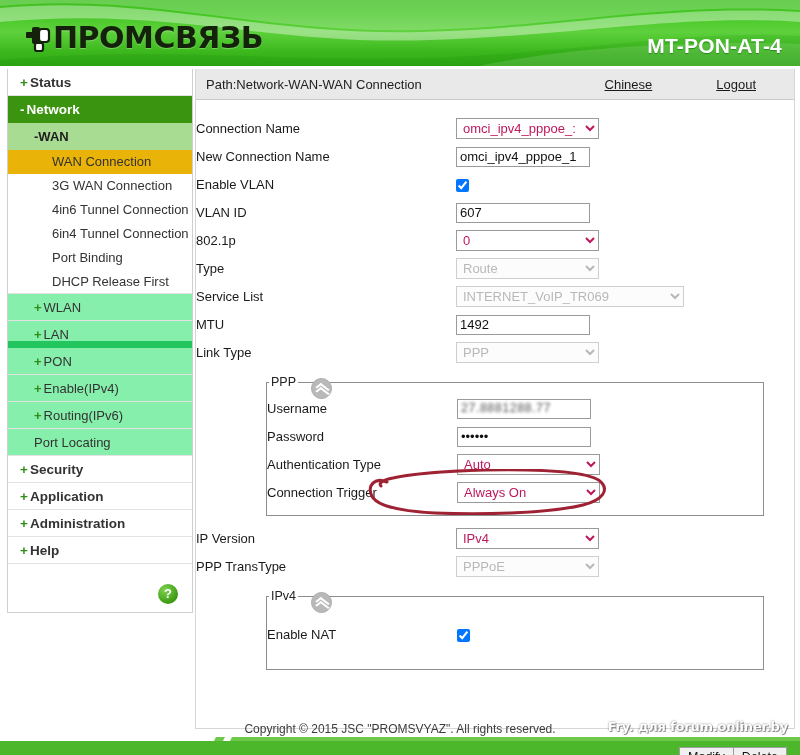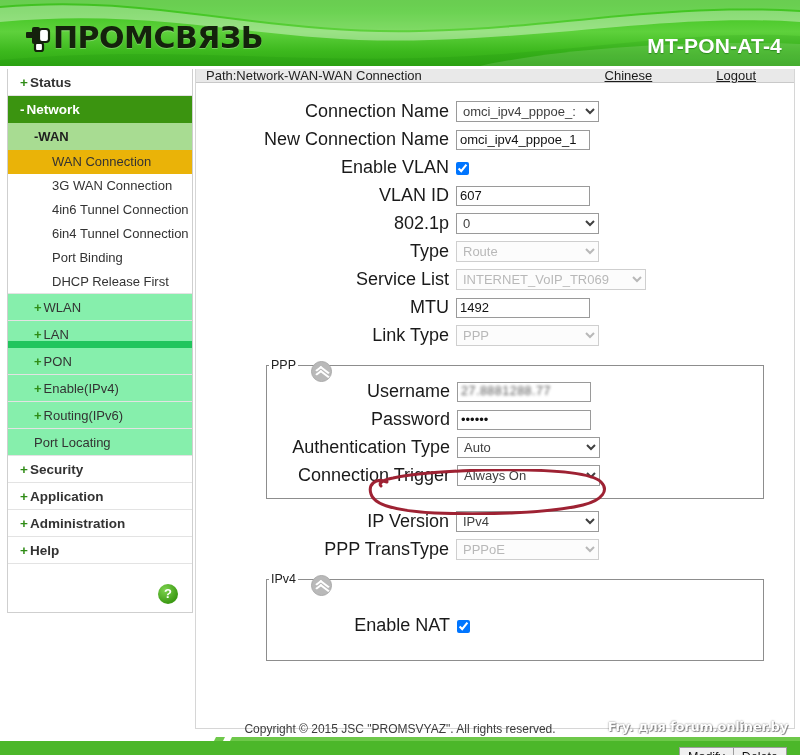--- a/index.html
+++ b/index.html
@@ -128,21 +128,21 @@
     position: absolute;
     left: 195px; top: 3px;
     width: 600px;
     height: 660px;
     background: #ffffff;
     border-left: 1px solid #d6d6d6;
     border-right: 1px solid #d6d6d6;
     border-bottom: 1px solid #d6d6d6;
   }
   .pathbar {
-    height: 14px;
+    height: 31px;
     background: #e9e9e9;
     border-bottom: 1px solid #c9c9c9;
     display: flex;
     align-items: center;
     padding: 0 10px;
     font-size: 13px;
     color: #222;
   }
   .pathbar .path-text { flex: 0 0 auto; }
   .pathbar .links {
@@ -161,23 +161,23 @@
   .form-area { padding-top: 16px; }
 
   .row {
     display: flex;
     align-items: center;
     height: 25px;
     margin-bottom: 3px;
   }
   .row .lbl {
     width: 260px;
-    text-align: right;
+    text-align: left;
     padding-right: 7px;
-    font-size: 18px;
+    font-size: 13px;
     color: #1a1a1a;
     white-space: nowrap;
   }
   .ctl { flex: 0 0 auto; }
 
   input.txt {
     font-family: "Liberation Sans", sans-serif;
     font-size: 13px;
     height: 20px;
     padding: 1px 3px;
@@ -186,25 +186,25 @@
     color: #111;
     outline: none;
   }
   input.txt.w130 { width: 134px; }
   select.sel {
     font-family: "Liberation Sans", sans-serif;
     font-size: 13px;
     height: 21px;
     border: 1px solid #9a9a9a;
     background: #ffffff;
-    color: #404040;
+    color: #be185d;
     padding-left: 2px;
   }
   select.sel.w143 { width: 143px; }
-  select.sel.w190 { width: 190px; }
+  select.sel.w190 { width: 228px; }
   select.sel[disabled] {
     color: #9b9b9b;
     background: #fbfbfb;
     border-color: #bcbcbc;
   }
   input.txt[readonly] { color: #8c8c8c; }
   .chk {
     width: 13px; height: 13px;
     margin: 0;
     vertical-align: middle;
@@ -558,21 +558,21 @@
           <select class="sel w143" disabled="">
             <option>PPPoE</option>
           </select>
         </div>
       </div>
 
       <fieldset class="box" style="padding-bottom:22px;">
         <legend>IPv4</legend>
         <div class="collapse-btn"></div>
 
-        <div class="row" style="margin-top:20px;margin-bottom:0;">
+        <div class="row" style="margin-top:12px;margin-bottom:0;">
           <div class="lbl">Enable NAT</div>
           <div class="ctl">
             <input class="chk" type="checkbox" checked="" style="">
           </div>
         </div>
       </fieldset>
 
     </div>
   </div>
 

